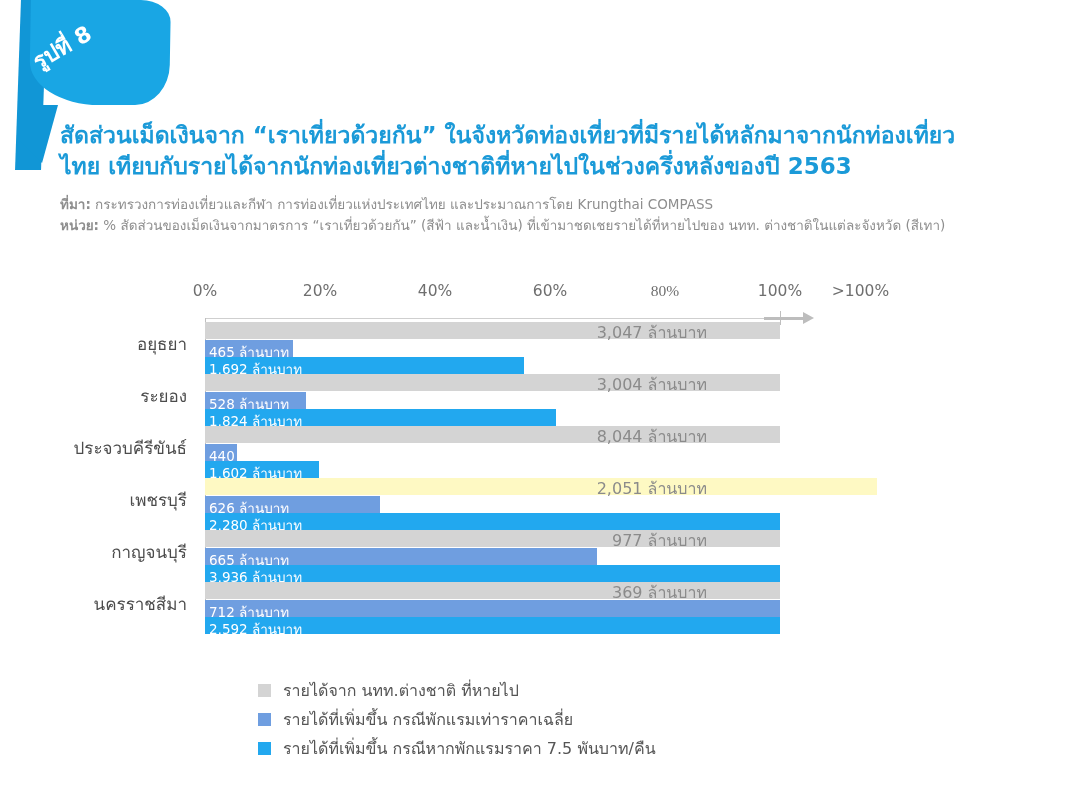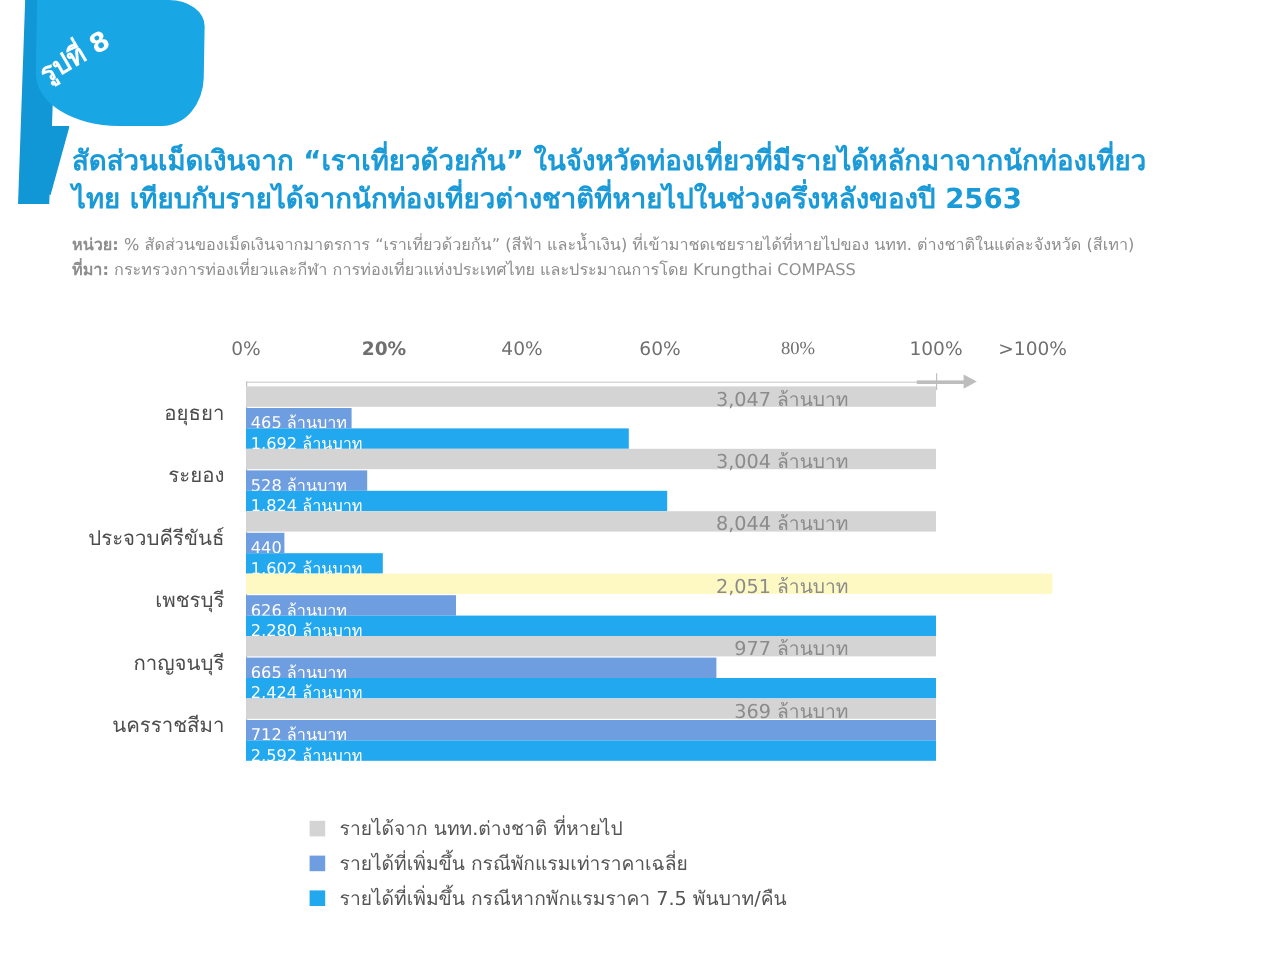--- a/index.html
+++ b/index.html
@@ -240,34 +240,34 @@
   <div class="ribbon-label">รูปที่ 8</div>
 </div>
 
 <div class="head-block">
   <div class="title">
     <div>สัดส่วนเม็ดเงินจาก “เราเที่ยวด้วยกัน” ในจังหวัดท่องเที่ยวที่มีรายได้หลักมาจากนักท่องเที่ยว</div>
     <div>ไทย เทียบกับรายได้จากนักท่องเที่ยวต่างชาติที่หายไปในช่วงครึ่งหลังของปี 2563</div>
   </div>
   <div class="meta">
     <div>
+      <b>ที่มา:</b>
+      <span>กระทรวงการท่องเที่ยวและกีฬา การท่องเที่ยวแห่งประเทศไทย และประมาณการโดย Krungthai COMPASS</span>
+    </div>
+    <div>
       <b>หน่วย:</b>
       <span>% สัดส่วนของเม็ดเงินจากมาตรการ “เราเที่ยวด้วยกัน” (สีฟ้า และน้ำเงิน) ที่เข้ามาชดเชยรายได้ที่หายไปของ นทท. ต่างชาติในแต่ละจังหวัด (สีเทา)</span>
-    </div>
-    <div>
-      <b>ที่มา:</b>
-      <span>กระทรวงการท่องเที่ยวและกีฬา การท่องเที่ยวแห่งประเทศไทย และประมาณการโดย Krungthai COMPASS</span>
     </div>
   </div>
 </div>
 
 <div class="chart">
   <div class="axis-labels" id="axis-labels">
       <div class="axis-tick" style="left: 205px;">0%</div>
-      <div class="axis-tick" style="left: 320px; font-weight: bold;">20%</div>
+      <div class="axis-tick" style="left: 320px;">20%</div>
       <div class="axis-tick" style="left: 435px;">40%</div>
       <div class="axis-tick" style="left: 550px;">60%</div>
       <div class="axis-tick" style="left: 665px; font-family: Liberation Serif, serif;">80%</div>
       <div class="axis-tick" style="left: 780px; text-align: center;">100%</div>
       <div class="axis-tick" style="left: 860.5px;">&gt;100%</div>
     </div>
   <div class="top-rule"></div>
   <div class="axis-line"></div>
   <div class="tick-100"></div>
   <div class="arrow-seg"></div>
@@ -323,21 +323,21 @@
       </div>
       <div class="group" style="top: 212px; height: 52px;">
         <div class="cat-label">กาญจนบุรี</div>
         <div class="bar gray" style="width: 575px; background: rgb(212, 212, 212);">
           <div class="gray-val" style="left: 470px;">977 ล้านบาท</div>
         </div>
         <div class="bar mid" style="width: 391.575px; background: rgb(111, 158, 224);">
           <div class="bar-val">665 ล้านบาท</div>
         </div>
         <div class="bar blue" style="width: 575px; background: rgb(34, 168, 239);">
-          <div class="bar-val">2,424 ล้านบาท</div>
+          <div class="bar-val">3,936 ล้านบาท</div>
         </div>
       </div>
       <div class="group" style="top: 264px; height: 52px;">
         <div class="cat-label">นครราชสีมา</div>
         <div class="bar gray" style="width: 575px; background: rgb(212, 212, 212);">
           <div class="gray-val" style="left: 470px;">369 ล้านบาท</div>
         </div>
         <div class="bar mid" style="width: 575px; background: rgb(111, 158, 224);">
           <div class="bar-val">712 ล้านบาท</div>
         </div>

